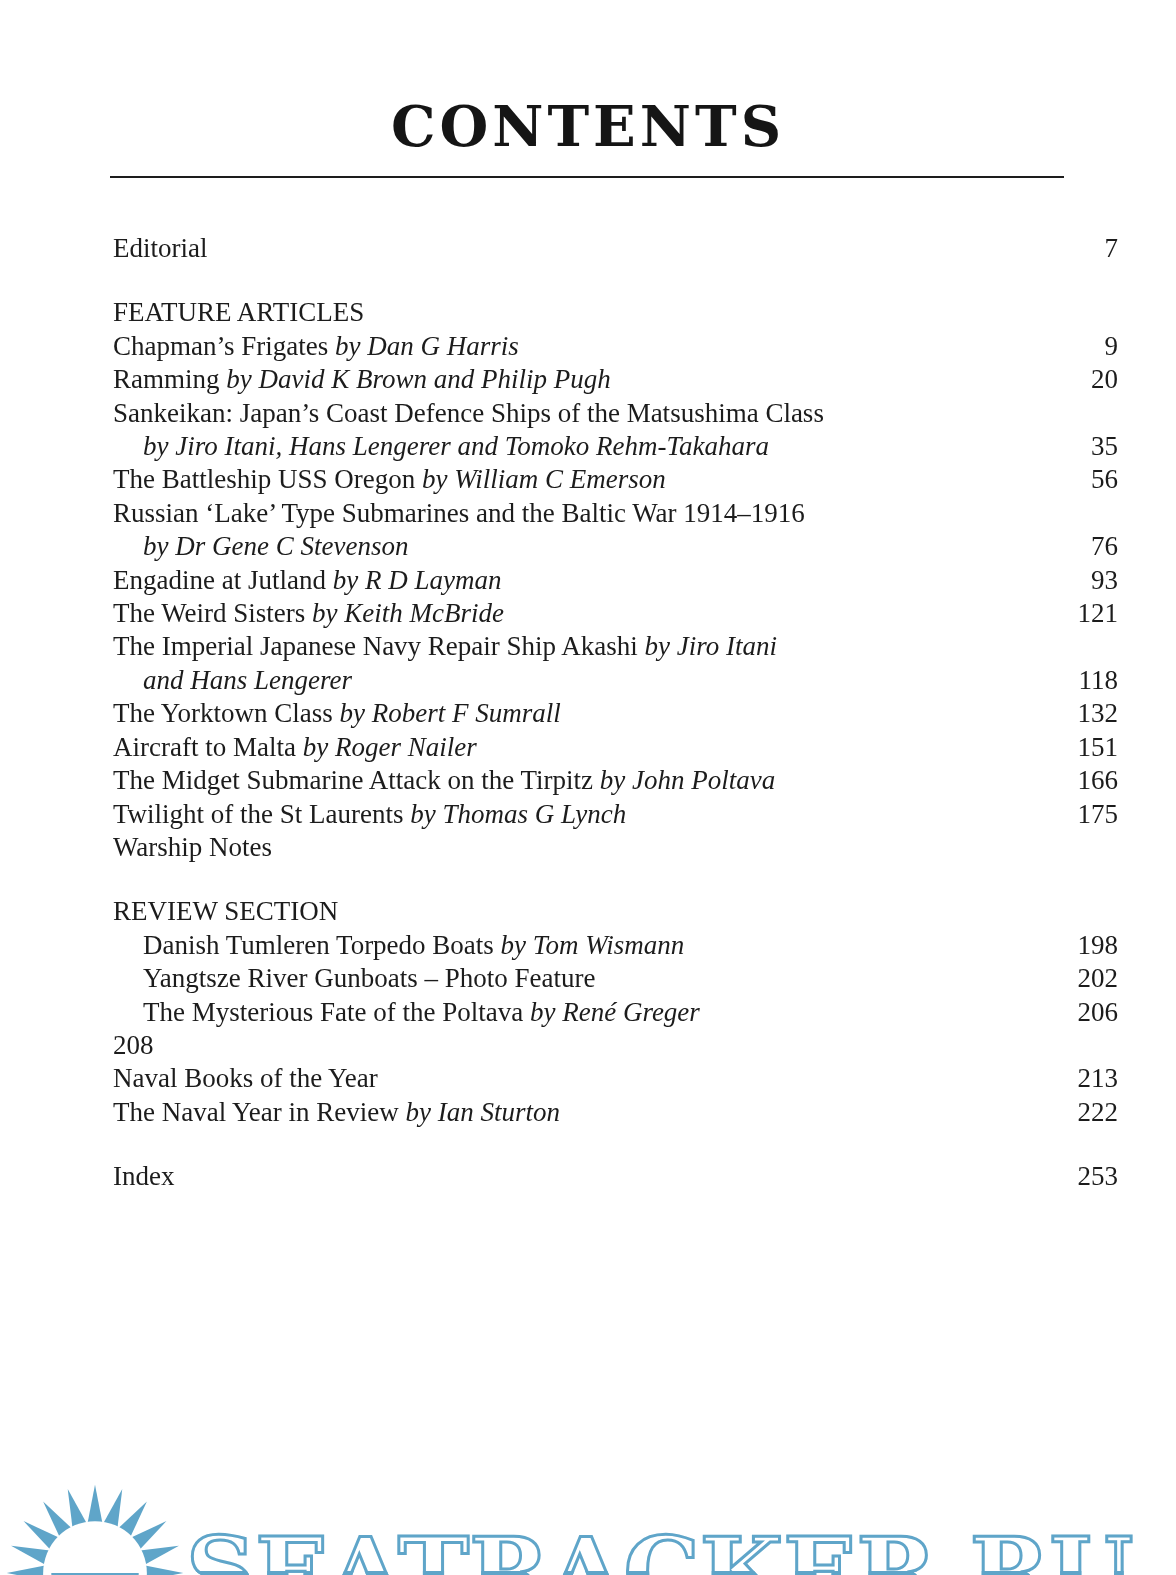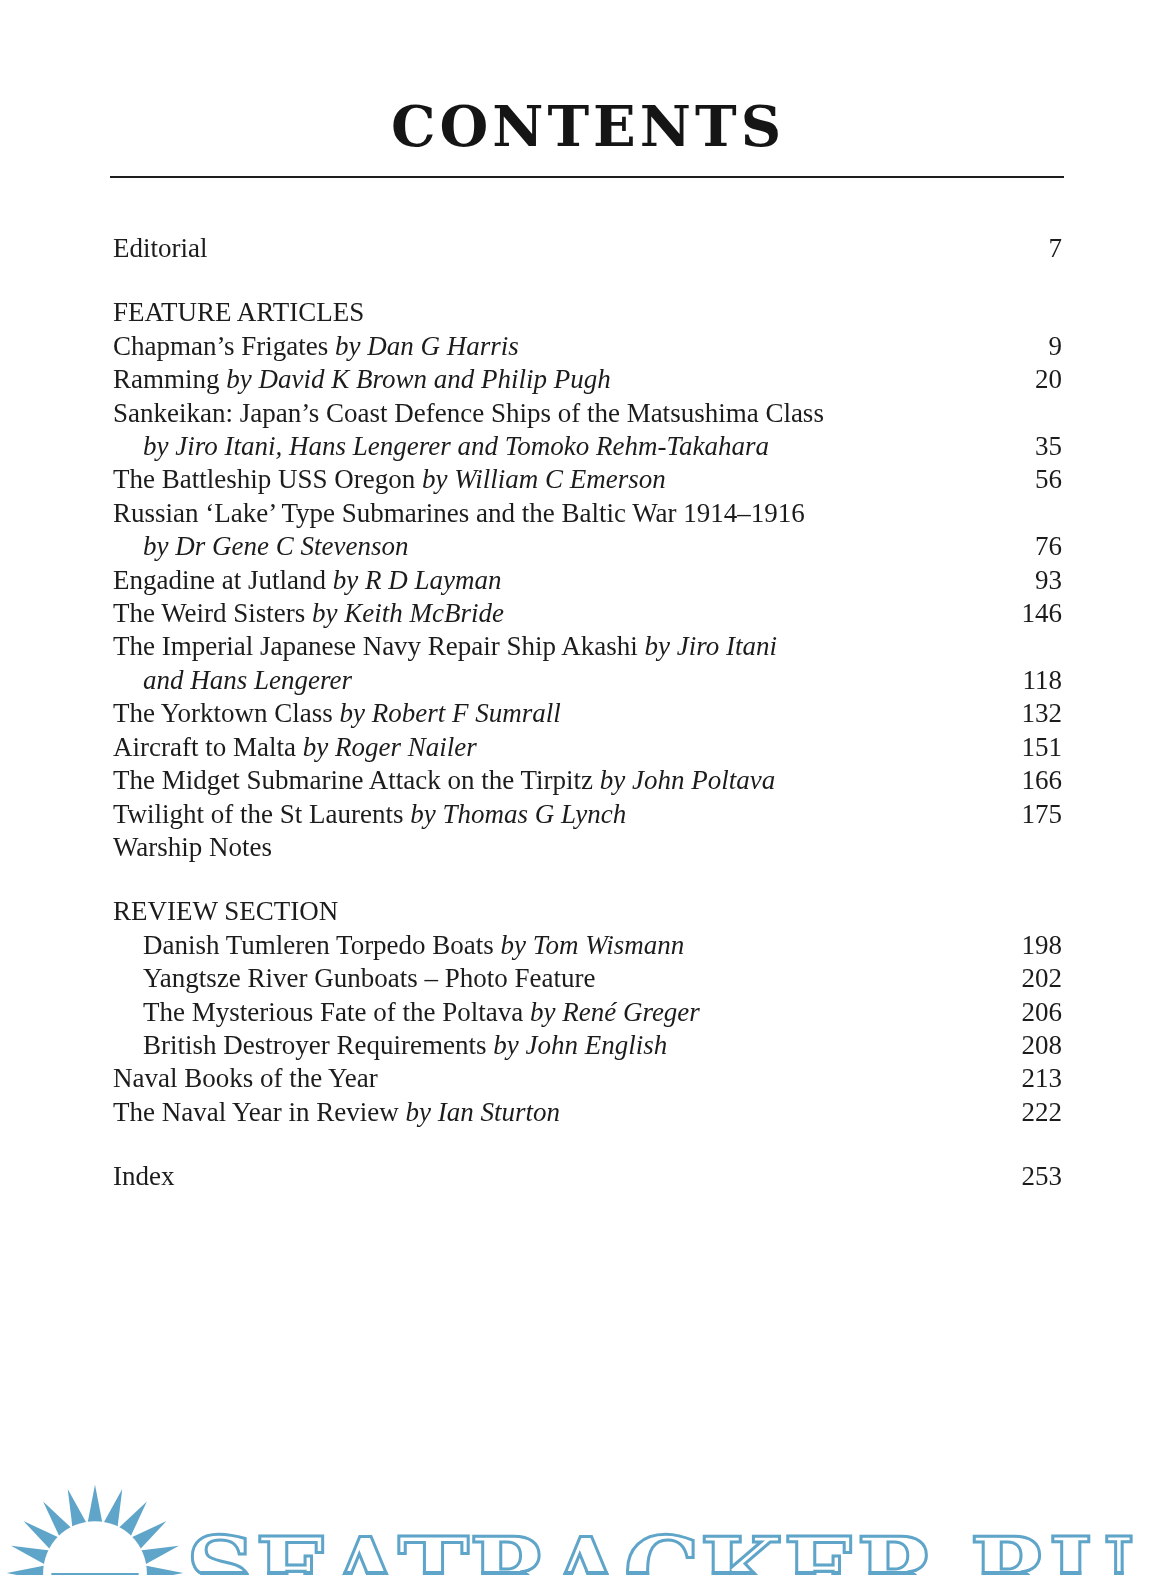--- a/index.html
+++ b/index.html
@@ -24,21 +24,21 @@
     color: #151515;
   }
 
   .rule {
     border: none;
     border-top: 2px solid #1d1d1d;
     margin: 22px 112px 0 110px;
   }
 
   .toc {
-    margin: 54px 114px 0 113px;
+    margin: 54px 58px 0 113px;
     font-size: 27px;
   }
   .toc-row {
     display: flex;
     justify-content: space-between;
     align-items: baseline;
     line-height: 33.4px;
   }
   .toc-row.gap { margin-top: 31px; }
   .toc-row.indent .toc-label { padding-left: 30px; }
@@ -123,21 +123,21 @@
       <div class="toc-row indent">
         <span class="toc-label"><em>by Dr Gene C Stevenson</em></span>
         <span class="toc-page">76</span>
       </div>
       <div class="toc-row">
         <span class="toc-label"><span>Engadine at Jutland </span><em>by R D Layman</em></span>
         <span class="toc-page">93</span>
       </div>
       <div class="toc-row">
         <span class="toc-label"><span>The Weird Sisters </span><em>by Keith McBride</em></span>
-        <span class="toc-page">146</span>
+        <span class="toc-page">121</span>
       </div>
       <div class="toc-row">
         <span class="toc-label"><span>The Imperial Japanese Navy Repair Ship Akashi </span><em>by Jiro Itani</em></span>
         <span class="toc-page"></span>
       </div>
       <div class="toc-row indent">
         <span class="toc-label"><em>and Hans Lengerer</em></span>
         <span class="toc-page">118</span>
       </div>
       <div class="toc-row">
@@ -170,21 +170,20 @@
       </div>
       <div class="toc-row indent">
         <span class="toc-label"><span>Yangtsze River Gunboats – Photo Feature</span></span>
         <span class="toc-page">202</span>
       </div>
       <div class="toc-row indent">
         <span class="toc-label"><span>The Mysterious Fate of the Poltava </span><em>by René Greger</em></span>
         <span class="toc-page">206</span>
       </div>
       <div class="toc-row indent">
-        <span class="toc-label"><span>British Destroyer Requirements </span><em>by John English</em></span>
         <span class="toc-page">208</span>
       </div>
       <div class="toc-row">
         <span class="toc-label"><span>Naval Books of the Year</span></span>
         <span class="toc-page">213</span>
       </div>
       <div class="toc-row">
         <span class="toc-label"><span>The Naval Year in Review </span><em>by Ian Sturton</em></span>
         <span class="toc-page">222</span>
       </div>

